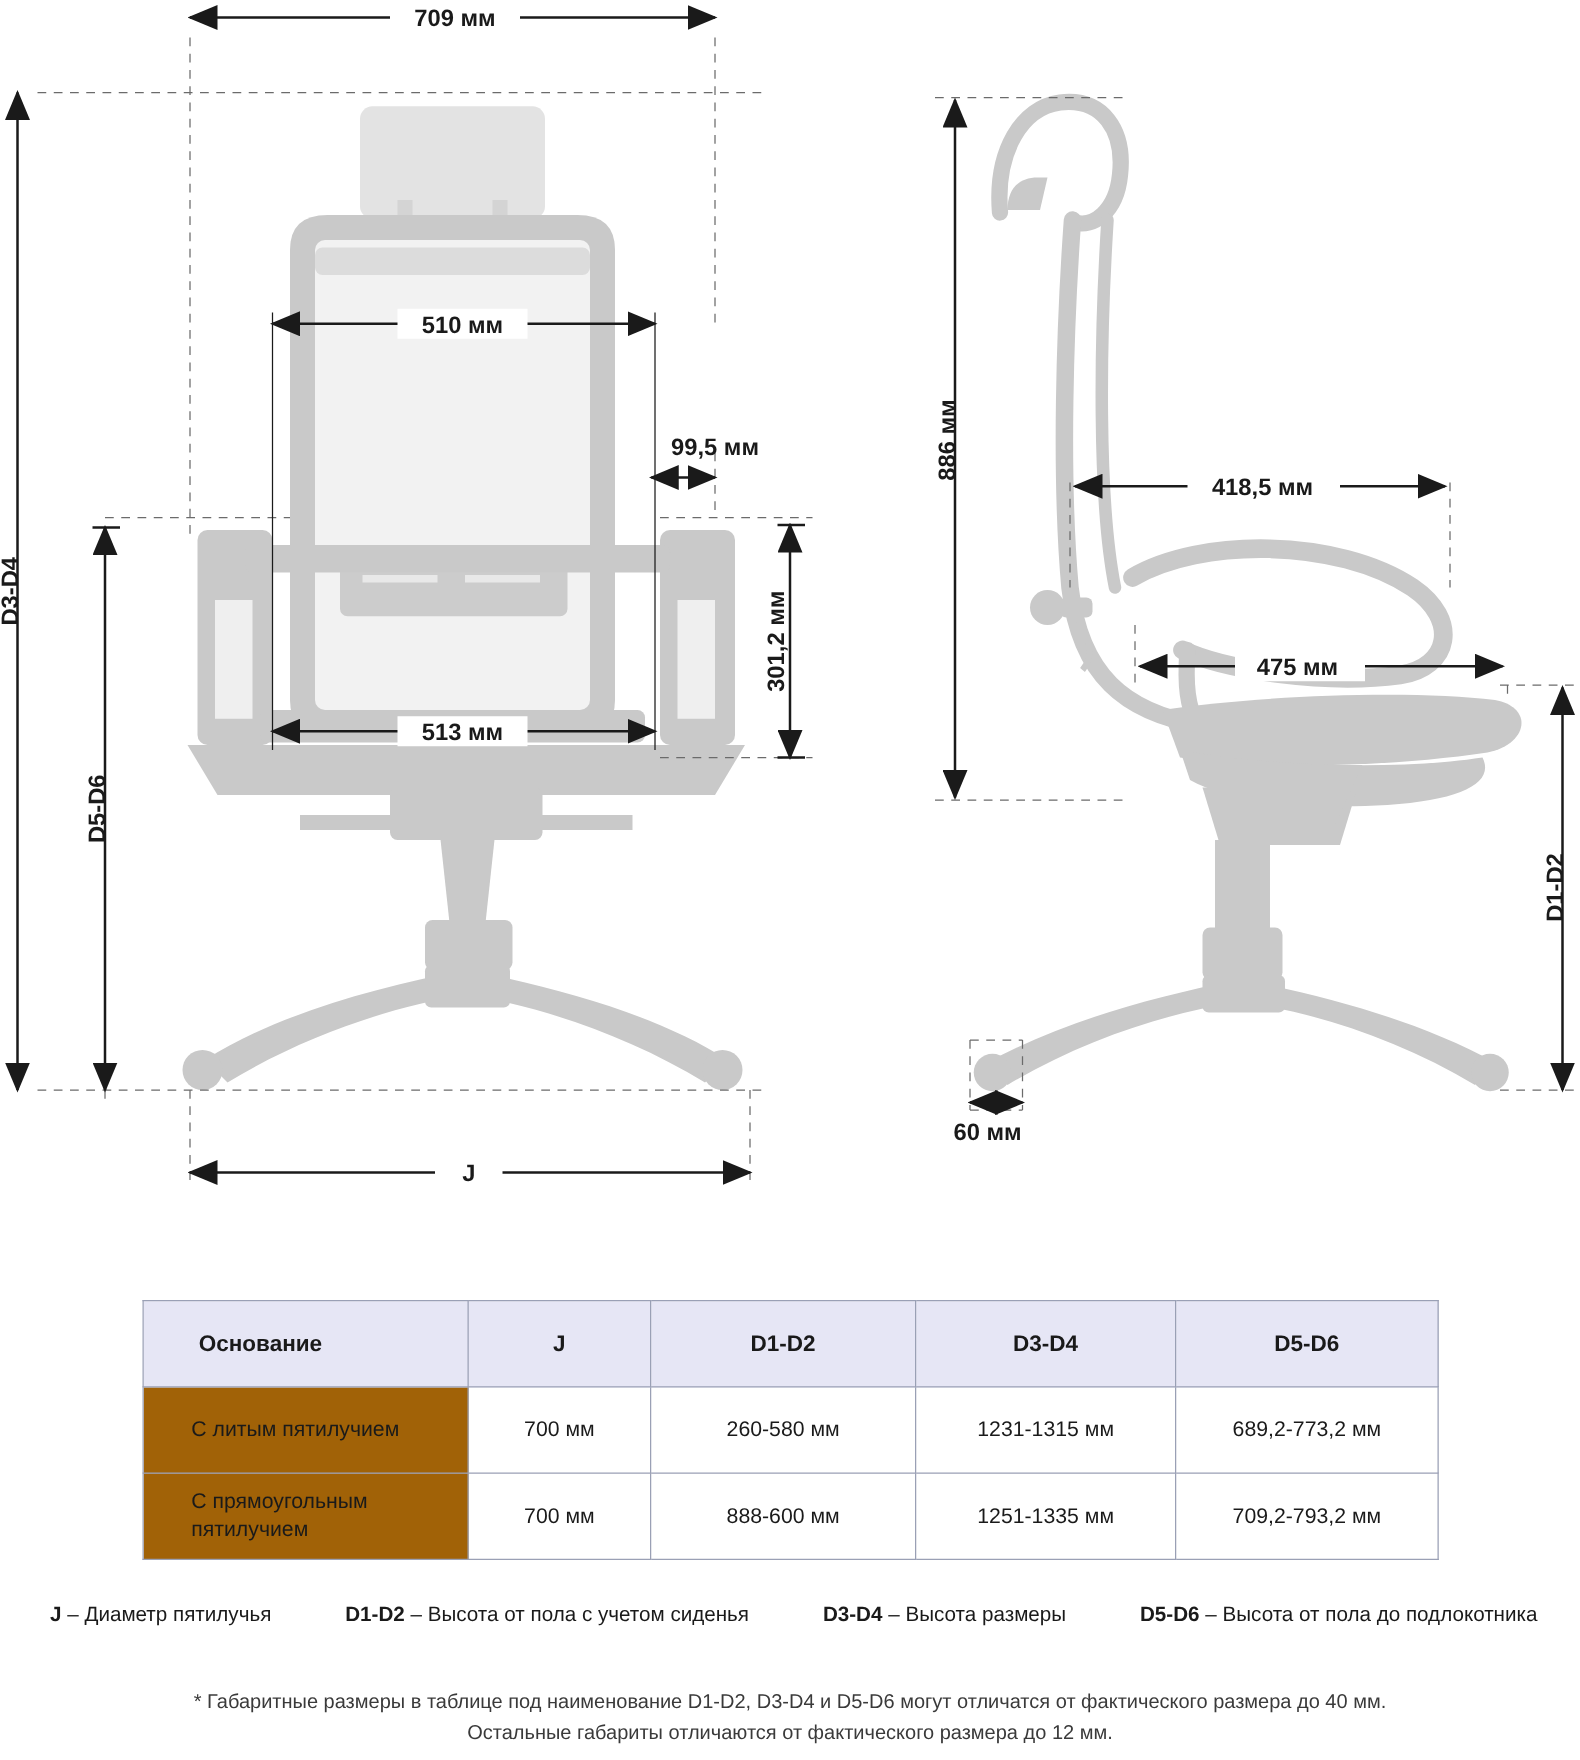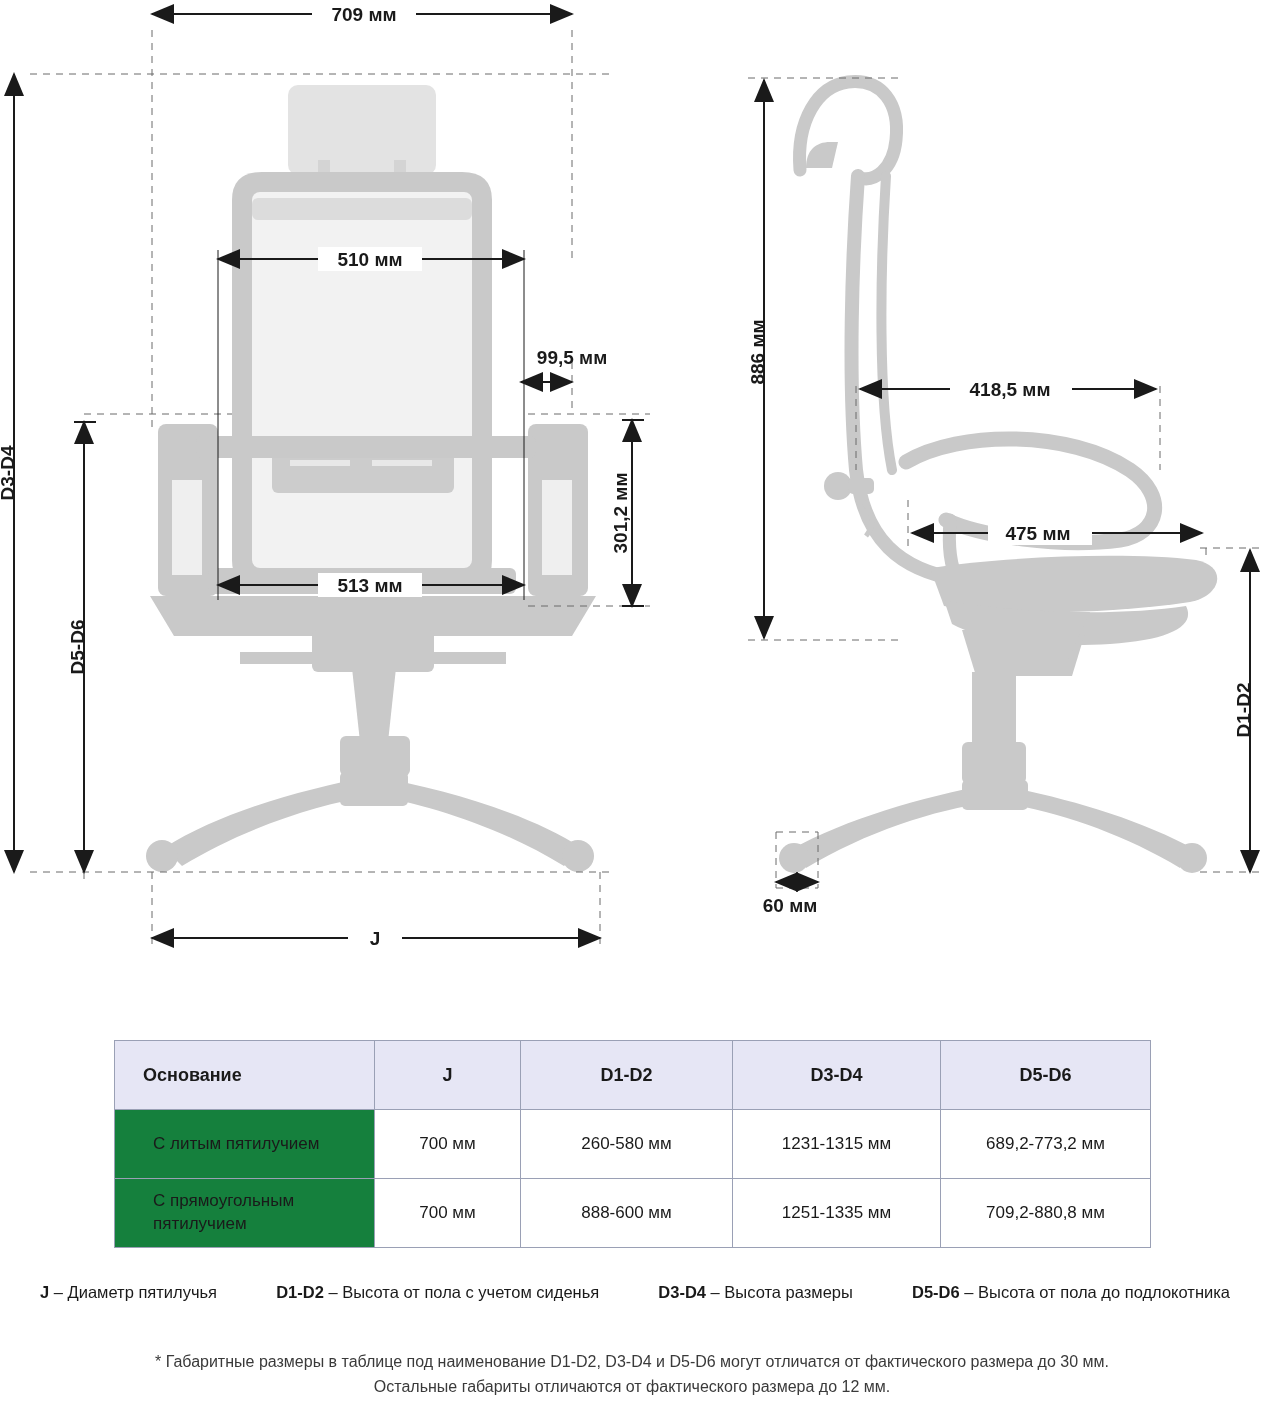--- a/index.html
+++ b/index.html
@@ -54,29 +54,29 @@
     padding: 10px 6px;
   }
   table.spec thead th {
     background: #e6e6f5;
     font-weight: bold;
     height: 48px;
     font-size: 18px;
   }
   table.spec thead th.first {
     text-align: left;
-    padding-left: 28px;
+    padding-left: 44px;
   }
   table.spec tbody td {
     height: 48px;
     background: #ffffff;
     font-size: 17px;
   }
   table.spec tbody td.rowlabel {
-    background: #15803d;
+    background: #a16207;
     text-align: left;
     padding-left: 38px;
     padding-right: 10px;
     line-height: 1.35;
   }
   col.c1 { width: 260px; }
   col.c2 { width: 146px; }
   col.c3 { width: 212px; }
   col.c4 { width: 208px; }
   col.c5 { width: 210px; }
@@ -329,21 +329,21 @@
           <td>700 мм</td>
           <td>260-580 мм</td>
           <td>1231-1315 мм</td>
           <td>689,2-773,2 мм</td>
         </tr>
         <tr>
           <td class="rowlabel">С прямоугольным пятилучием</td>
           <td>700 мм</td>
           <td>888-600 мм</td>
           <td>1251-1335 мм</td>
-          <td>709,2-880,8 мм</td>
+          <td>709,2-793,2 мм</td>
         </tr>
       </tbody>
     </table>
   </div>
 
   <div class="legend">
     <span class="item">
       <b>J</b>
       <span>– Диаметр пятилучья</span>
     </span>
@@ -355,17 +355,17 @@
       <b>D3-D4</b>
       <span>– Высота размеры</span>
     </span>
     <span class="item">
       <b>D5-D6</b>
       <span>– Высота от пола до подлокотника</span>
     </span>
   </div>
 
   <div class="footnote">
-    <div>* Габаритные размеры в таблице под наименование D1-D2, D3-D4 и D5-D6 могут отличатся от фактического размера до 30 мм.</div>
+    <div>* Габаритные размеры в таблице под наименование D1-D2, D3-D4 и D5-D6 могут отличатся от фактического размера до 40 мм.</div>
     <div>Остальные габариты отличаются от фактического размера до 12 мм.</div>
   </div>
 
 </div>
 
 </body></html>

